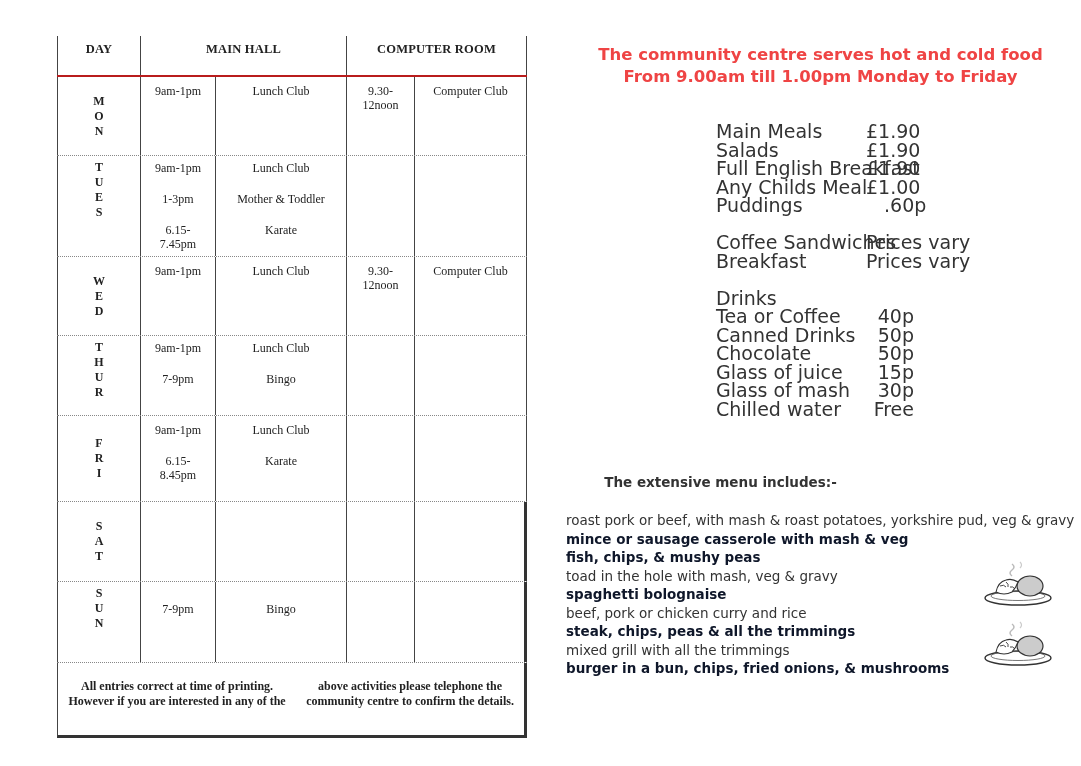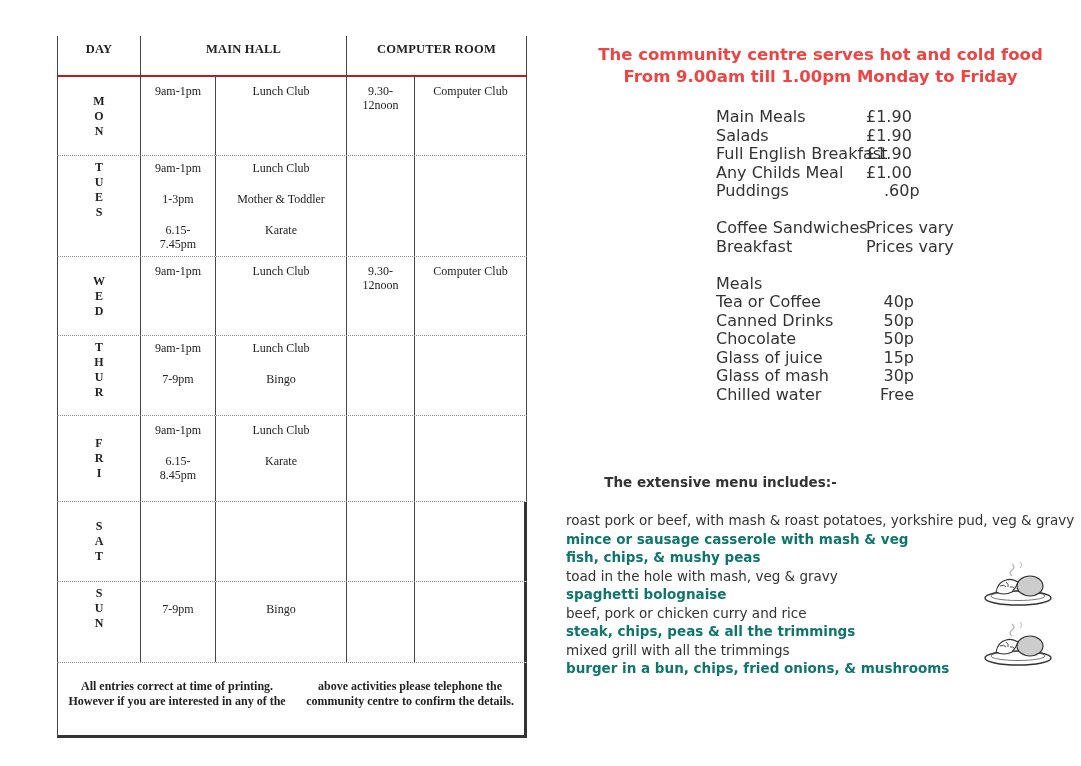--- a/index.html
+++ b/index.html
@@ -51,35 +51,35 @@
     display: flex; flex-direction: row; justify-content: flex-end; align-items: center;
     padding-bottom: 10px; font-weight: bold; font-size: 12px; line-height: 15px; text-align: center;
   }
 
   
   .menu { position: absolute; left: 560px; top: 0; width: 521px; font-family: "DejaVu Sans", "Liberation Sans", sans-serif; }
   .menu-heading {
     position: absolute; left: 0; top: 44px; width: 521px; text-align: center;
     font-weight: bold; font-size: 16.5px; line-height: 22px; color: #ef4444;
   }
-  .price-list { position: absolute; left: 156px; top: 108px; font-size: 16px; color: #333; }
+  .price-list { position: absolute; left: 156px; top: 122px; font-size: 19px; color: #333; }
   .price-row { display: flex; height: 18.5px; line-height: 18.5px; }
   .price-row .item { width: 150px; white-space: nowrap; }
   .price-row .price { width: 80px; white-space: nowrap; }
   .price-row .price.indent { padding-left: 18px; box-sizing: border-box; }
   .price-row .price.drink { width: 48px; text-align: right; }
   .gap { height: 18.5px; }
 
   .includes-heading {
     position: absolute; left: 0; top: 474px; width: 721px; text-align: center;
     font-weight: bold; font-size: 13.5px; color: #333; margin-left: -200px;
   }
   .dish-list { position: absolute; left: 6px; top: 511px; font-size: 13.5px; color: #333; }
   .dish { height: 18.5px; line-height: 18.5px; white-space: nowrap; }
-  .dish.bold { font-weight: bold; color: #0f766e; }
+  .dish.bold { font-weight: bold; color: #0f172a; }
 
   .plate { position: absolute; width: 72px; height: 48px; }
   .plate-1 { left: 982px; top: 560px; }
   .plate-2 { left: 982px; top: 620px; }
 </style>
 </head>
 <body>
 
 <div class="timetable">
   <div class="tt-header">
@@ -259,21 +259,21 @@
     <div class="price-row">
       <span class="item">Coffee Sandwiches</span>
       <span class="price">Prices vary</span>
     </div>
     <div class="price-row">
       <span class="item">Breakfast</span>
       <span class="price">Prices vary</span>
     </div>
     <div class="gap"></div>
     <div class="price-row">
-      <span class="item">Meals</span>
+      <span class="item">Drinks</span>
     </div>
     <div class="price-row">
       <span class="item">Tea or Coffee</span>
       <span class="price drink">40p</span>
     </div>
     <div class="price-row">
       <span class="item">Canned Drinks</span>
       <span class="price drink">50p</span>
     </div>
     <div class="price-row">

